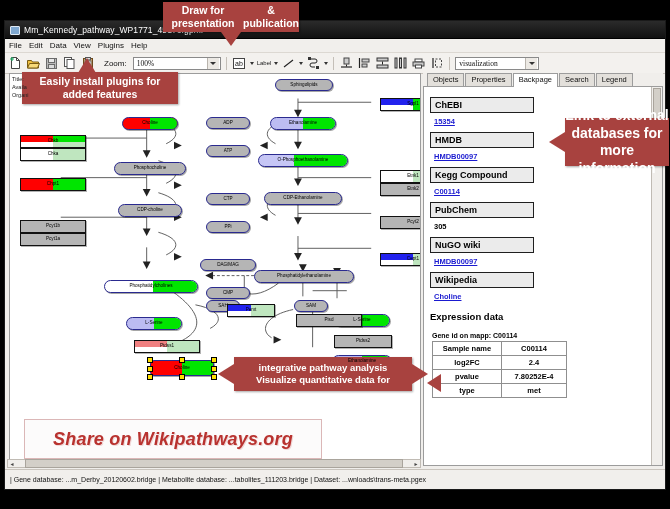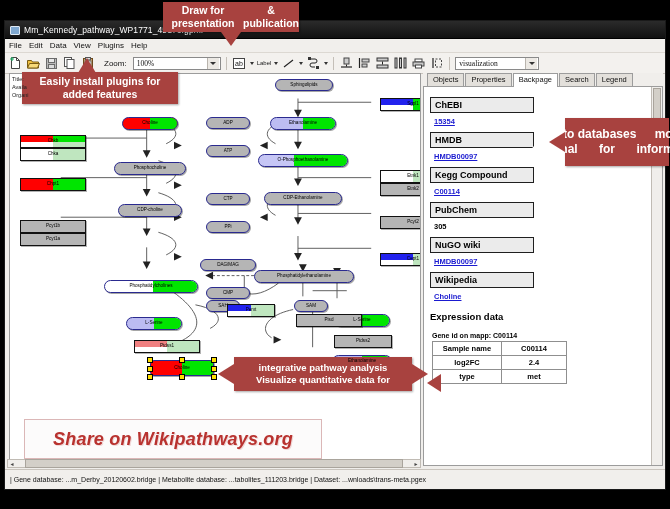--- a/index.html
+++ b/index.html
@@ -503,20 +503,24 @@
               <tbody>
                   <tr>
                 <td class="k">Sample name</td>
                 <td class="v">C00114</td>
               </tr>
               <tr>
                 <td class="k">log2FC</td>
                 <td class="v">2.4</td>
               </tr>
               <tr>
+                <td class="k">pvalue</td>
+                <td class="v">7.80252E-4</td>
+              </tr>
+              <tr>
                 <td class="k">type</td>
                 <td class="v">met</td>
               </tr>
             </tbody>
               </table>
           </div>
           <div class="vscroll">
             <div class="vthumb"></div>
           </div>
         </div>
@@ -539,21 +543,21 @@
     <span>&amp; publication</span>
   </div>
   <div class="ctail" style="left:221px;top:32px;border-left:10px solid transparent;border-right:10px solid transparent;border-top:14px solid #a8423f;"></div>
 
   <div class="callout" style="left:22px;top:72px;width:156px;height:32px;font-size:10.5px;flex-direction:column;">
     <span>Easily install plugins for</span>
     <span>added features</span>
   </div>
   <div class="ctail" style="left:78px;top:58px;border-left:9px solid transparent;border-right:9px solid transparent;border-bottom:15px solid #a8423f;"></div>
 
-  <div class="callout" style="left:565px;top:118px;width:104px;height:48px;font-size:12px;text-align:center;">
+  <div class="callout" style="left:565px;top:118px;width:104px;height:48px;font-size:14px;flex-direction:column;text-align:center;">
     <span>Link  to external</span>
     <span>databases  for</span>
     <span>more information</span>
   </div>
   <div class="ctail" style="left:549px;top:132px;border-top:10px solid transparent;border-bottom:10px solid transparent;border-right:16px solid #a8423f;"></div>
 
   <div class="callout" style="left:234px;top:357px;width:178px;height:34px;font-size:9.5px;flex-direction:column;">
     <span>integrative pathway analysis</span>
     <span>Visualize quantitative data  for</span>
   </div>

